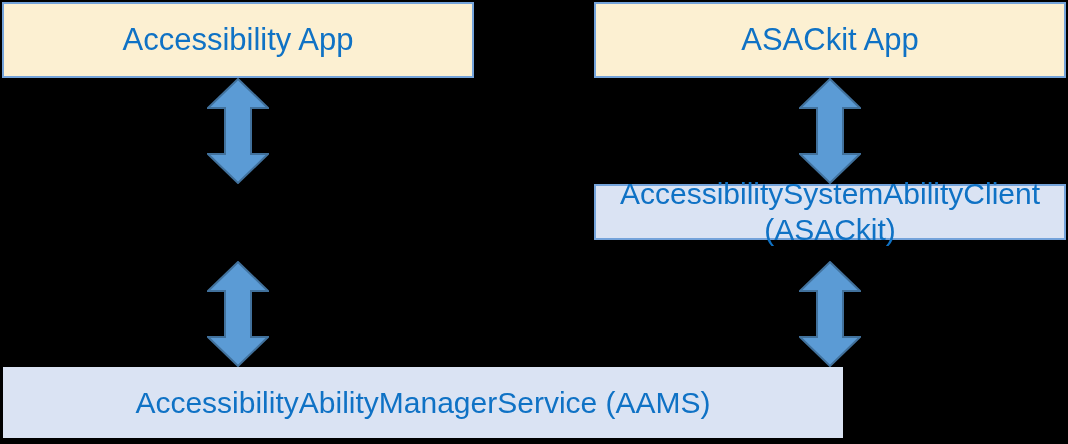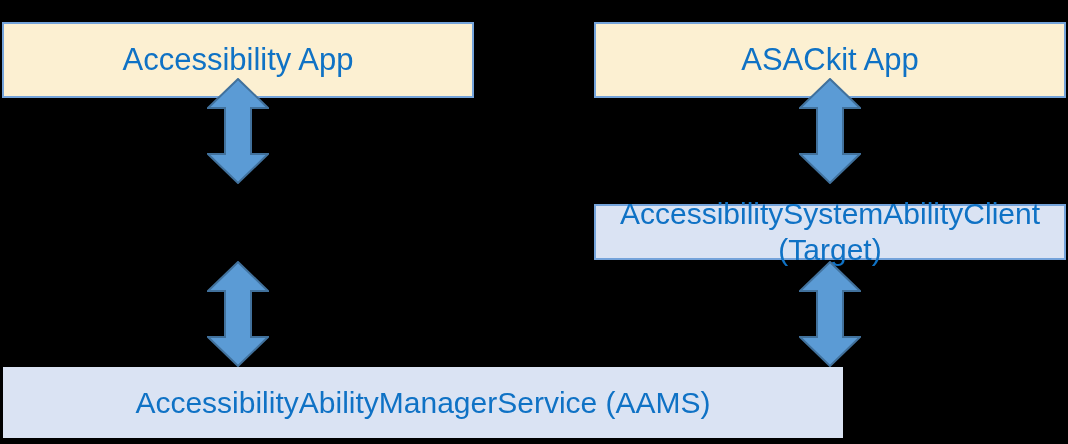--- a/index.html
+++ b/index.html
@@ -14,21 +14,21 @@
   .box {
     position: absolute;
     box-sizing: border-box;
     display: flex;
     flex-direction: column;
     align-items: center;
     justify-content: center;
     text-align: center;
     color: var(--text_color, #0F72C5);
   }
-  .bordered { border: 2px solid var(--box_border, #74A3DA); margin-top: 20px; }
+  .bordered { border: 2px solid var(--box_border, #74A3DA); }
   .cream { background: var(--cream_fill, #FCF0D2); }
   .bluefill { background: var(--blue_fill, #DAE3F3); }
 
   .box-app-left   { left: 2px;   top: 2px;   width: 472px;  height: 76px; font-size: 31px; }
   .box-app-right  { left: 594px; top: 2px;   width: 472px;  height: 76px; font-size: 31px; }
   .box-kit-left   { left: 2px;   top: 184px; width: 472px;  height: 77px; font-size: 30px; line-height: 36px; }
   .box-kit-right  { left: 594px; top: 184px; width: 472px;  height: 56px; font-size: 30px; line-height: 36px; }
   .box-aams       { left: 3px;   top: 367px; width: 840px; height: 71px; font-size: 30px; }
 
   .arrow { position: absolute; width: 62px; height: 106px; }
@@ -60,21 +60,21 @@
     <polygon points="31,1 61,30 44,30 44,76 61,76 31,105 1,76 18,76 18,30 1,30"></polygon>
   </svg>
 
   <svg class="arrow arrow-right-top" viewBox="0 0 62 106" aria-hidden="true">
     <polygon points="31,1 61,30 44,30 44,76 61,76 31,105 1,76 18,76 18,30 1,30"></polygon>
   </svg>
 
 
   <div class="box bordered bluefill box-kit-right">
     <span>AccessibilitySystemAbilityClient</span>
-    <span>(Target)</span>
+    <span>(ASACkit)</span>
   </div>
 
   <svg class="arrow arrow-left-bottom" viewBox="0 0 62 106" aria-hidden="true">
     <polygon points="31,1 61,30 44,30 44,76 61,76 31,105 1,76 18,76 18,30 1,30"></polygon>
   </svg>
 
   <svg class="arrow arrow-right-bottom" viewBox="0 0 62 106" aria-hidden="true">
     <polygon points="31,1 61,30 44,30 44,76 61,76 31,105 1,76 18,76 18,30 1,30"></polygon>
   </svg>
 

